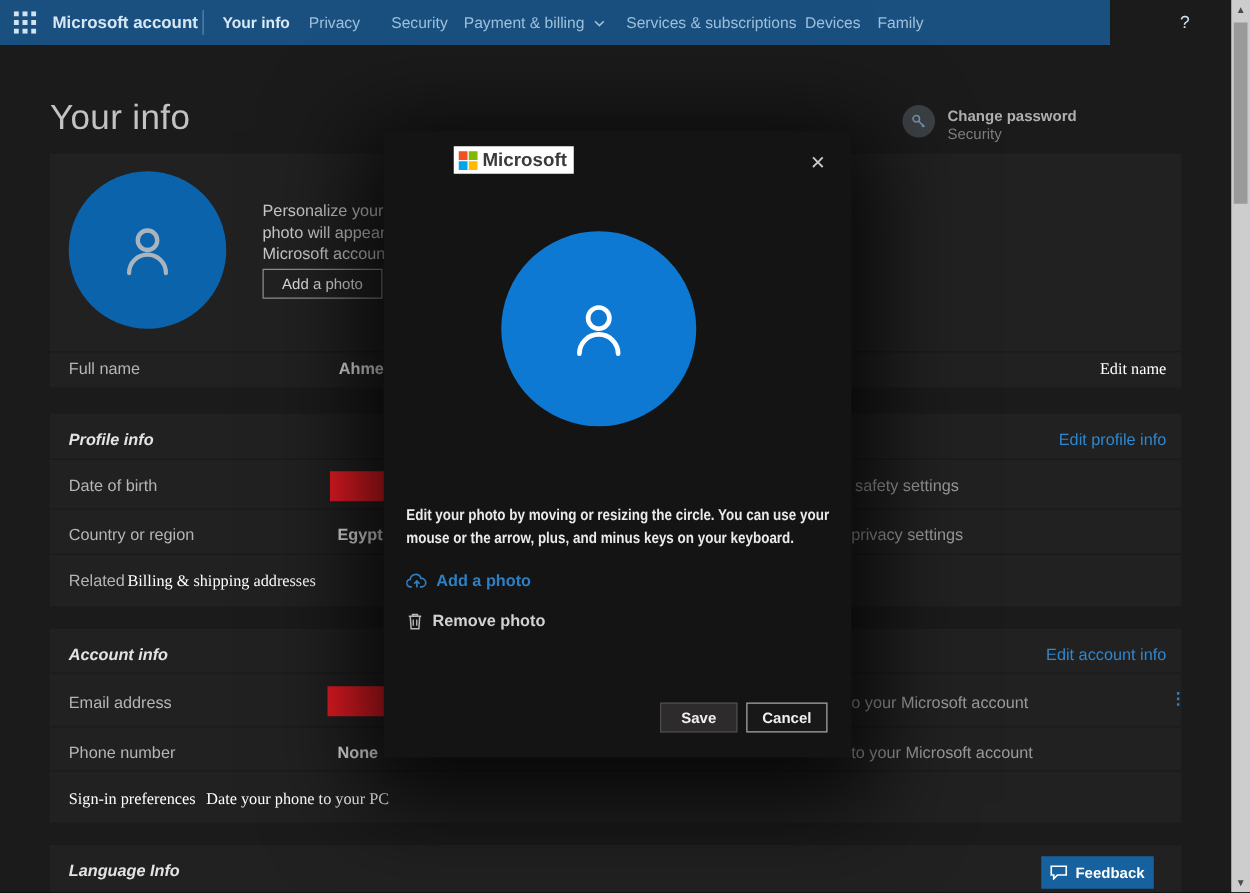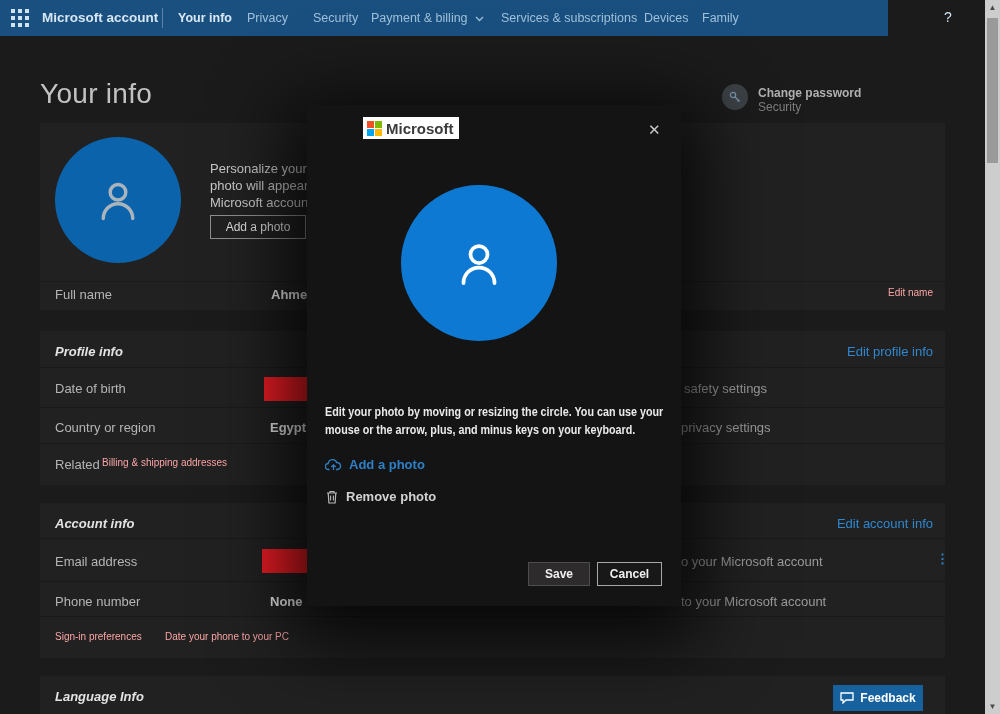--- a/index.html
+++ b/index.html
@@ -26,21 +26,21 @@
   #chg-pass { position:absolute; left:722px; top:84px; }
   #key-circle { position:absolute; left:0; top:0; width:26px; height:26px; border-radius:50%; background:#3c4146; display:flex; align-items:center; justify-content:center; }
   #chg-title { position:absolute; left:36px; top:2px; font-size:12px; font-weight:bold; color:#b0b0b0; white-space:nowrap; }
   #chg-sub { position:absolute; left:36px; top:16px; font-size:12px; color:#7e7e7e; white-space:nowrap; }
 
   
   .card { position:absolute; left:40px; width:905px; background:#212121; }
   .divider { position:absolute; left:0; width:905px; height:1px; background:#1a1a1a; }
   .lbl { position:absolute; font-size:13px; color:#b5b5b5; white-space:nowrap; }
   .val-bold { position:absolute; font-size:13px; font-weight:bold; color:#e6e6e6; white-space:nowrap; }
-  .link { position:absolute; font-size:10px; color:#fca5a5; cursor:pointer; white-space:nowrap; }
+  .link { position:absolute; font-size:13px; color:#ffffff; cursor:pointer; white-space:nowrap;font-family:Liberation Serif, serif; }
   .sec-title { position:absolute; left:15px; top:13px; font-size:13px; font-weight:bold; color:#e3e3e3; white-space:nowrap;font-style:italic; }
   .edit-link { position:absolute; right:12px; top:13px; font-size:13px; color:#2f87d0; cursor:pointer; white-space:nowrap; }
   .fragment { position:absolute; font-size:13px; color:#9b9b9b; white-space:nowrap;text-align:center; }
   .redact { position:absolute; background:#ec1c24; }
 
   
   #avatar-small { position:absolute; left:15px; top:14px; width:126px; height:126px; border-radius:50%; background:#0b64ab; display:flex; align-items:center; justify-content:center; }
   .personalize-line { position:absolute; left:170px; font-size:13px; color:#c9c9c9; white-space:nowrap; }
   #add-photo-btn { position:absolute; left:170px; top:92px; width:96px; height:24px; border:1px solid #8e8e8e; background:transparent; color:#dcdcdc; font-size:12px; font-family:"Liberation Sans",sans-serif; cursor:pointer; }
 

